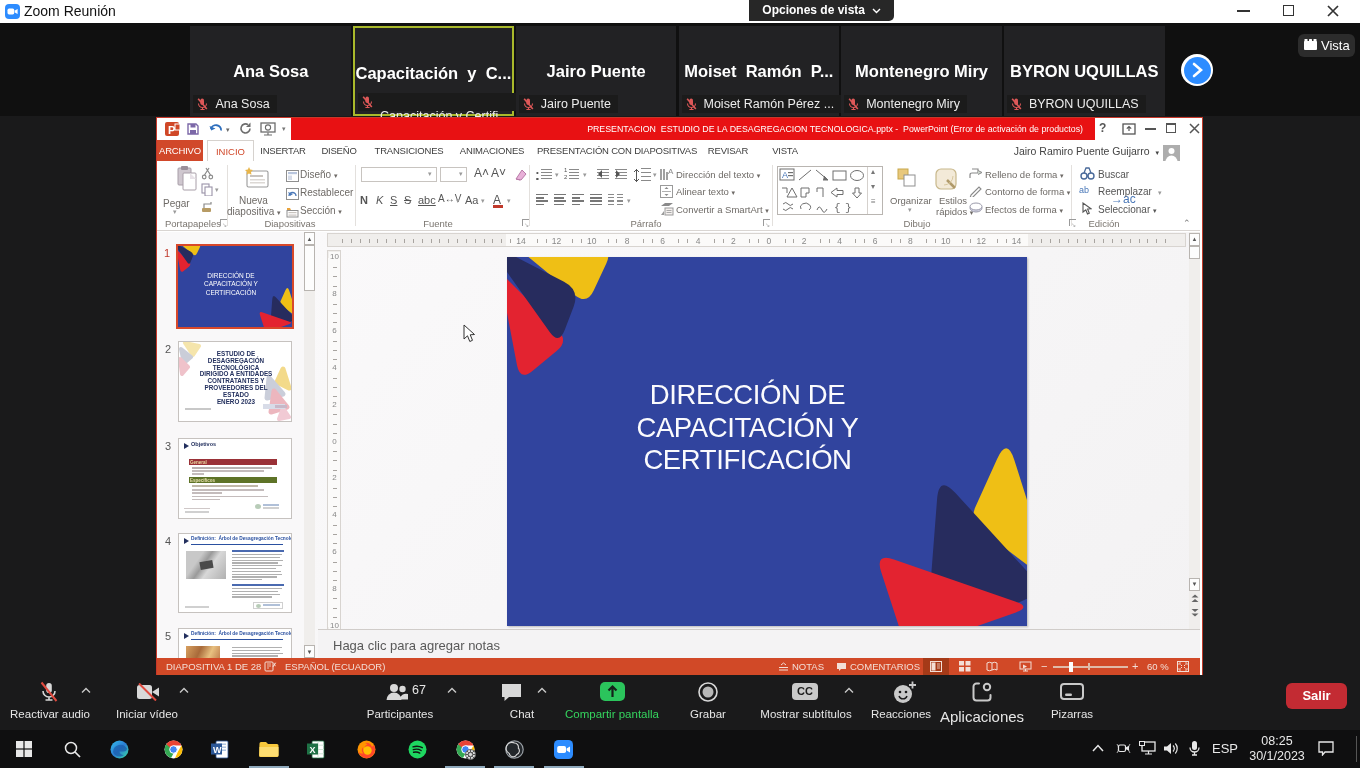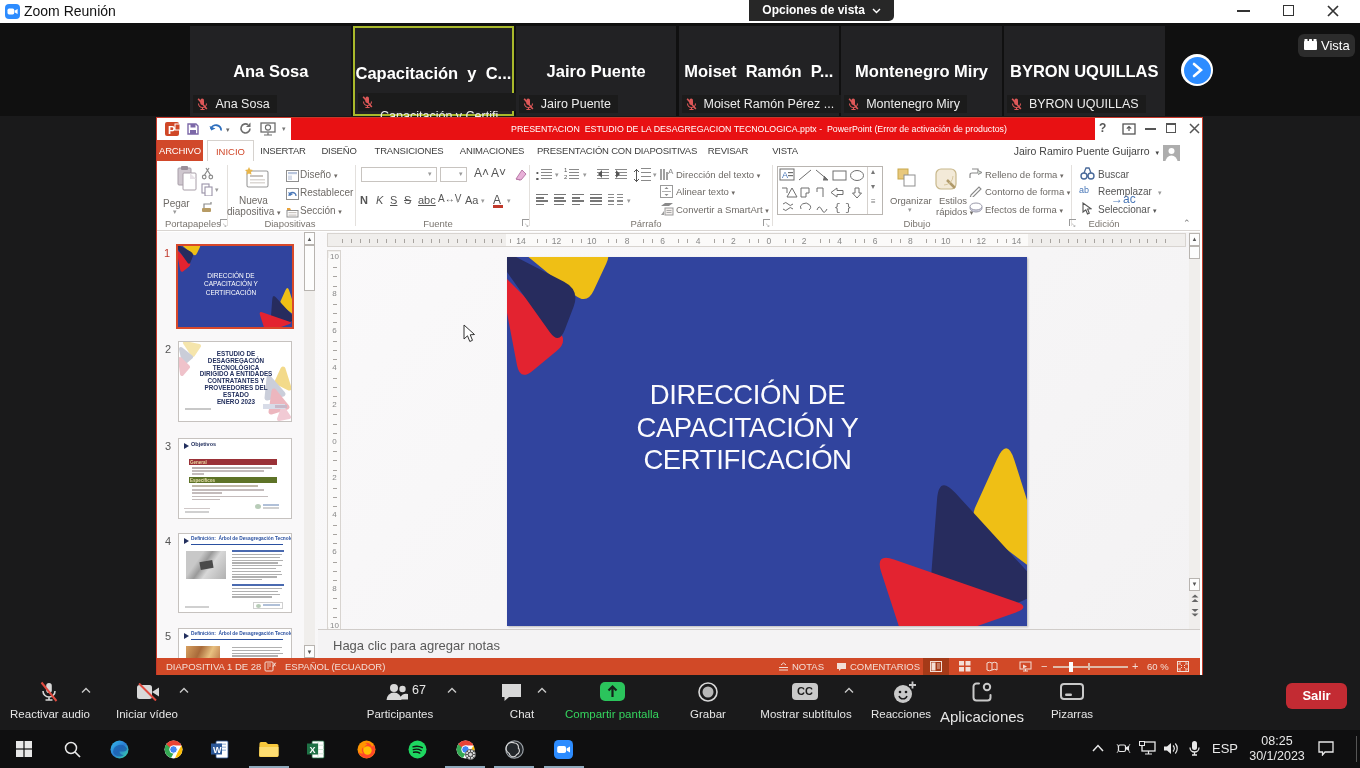--- a/index.html
+++ b/index.html
@@ -106,21 +106,21 @@
  <div class="abs" style="left:23px;top:4px;font-size:13px;color:#fff">Vista</div>
 </div>
 <div class="abs" style="left:1181px;top:54px;width:32px;height:32px;background:#fff;border-radius:50%"></div>
 <div class="abs" style="left:1183.5px;top:56.5px;width:27px;height:27px;background:#2D8CFF;border-radius:50%"></div>
 <svg class="abs" style="left:1192px;top:62px" width="11" height="16" viewBox="0 0 11 16">
       <path d="M2 2 L9 8 L2 14" stroke="#fff" stroke-width="2.6" fill="none" stroke-linecap="round"></path>
     </svg>
 
 <div id="ppt" class="abs" style="left:157px;top:118px;width:1045px;height:557px;background:#fff;outline:1px solid #c8382a">
       <div class="abs" style="left:134px;top:0;width:804px;height:22px;background:#e81113"></div>
-      <div class="abs" style="left:278px;top:0;width:648px;height:22px;text-align:center;line-height:23px;font-size:8.8px;color:#fff;white-space:nowrap">PRESENTACION&nbsp; ESTUDIO DE LA DESAGREGACION TECNOLOGICA.pptx -&nbsp; PowerPoint (Error de activación de productos)</div>
+      <div class="abs" style="left:278px;top:0;width:648px;height:22px;text-align:right;line-height:23px;font-size:8.8px;color:#fff;white-space:nowrap">PRESENTACION&nbsp; ESTUDIO DE LA DESAGREGACION TECNOLOGICA.pptx -&nbsp; PowerPoint (Error de activación de productos)</div>
       <svg class="abs" style="left:8px;top:3px" width="16" height="16" viewBox="0 0 16 16">
         <rect x="0" y="1" width="14" height="14" rx="2" fill="#d04727"></rect>
         <text x="3" y="12.5" font-size="11" font-weight="bold" fill="#fff" font-family="Liberation Sans">P</text>
         <rect x="10" y="3" width="5" height="6" fill="#d04727" stroke="#fff" stroke-width="1"></rect>
       </svg>
       <svg class="abs" style="left:30px;top:5px" width="12" height="12" viewBox="0 0 12 12">
         <path d="M1 1 H9 L11 3 V11 H1 Z" fill="none" stroke="#7c68a8" stroke-width="1.4"></path>
         <rect x="3" y="7" width="6" height="4" fill="#7c68a8"></rect>
         <rect x="3.5" y="1" width="5" height="3.5" fill="#7c68a8"></rect>
       </svg>

